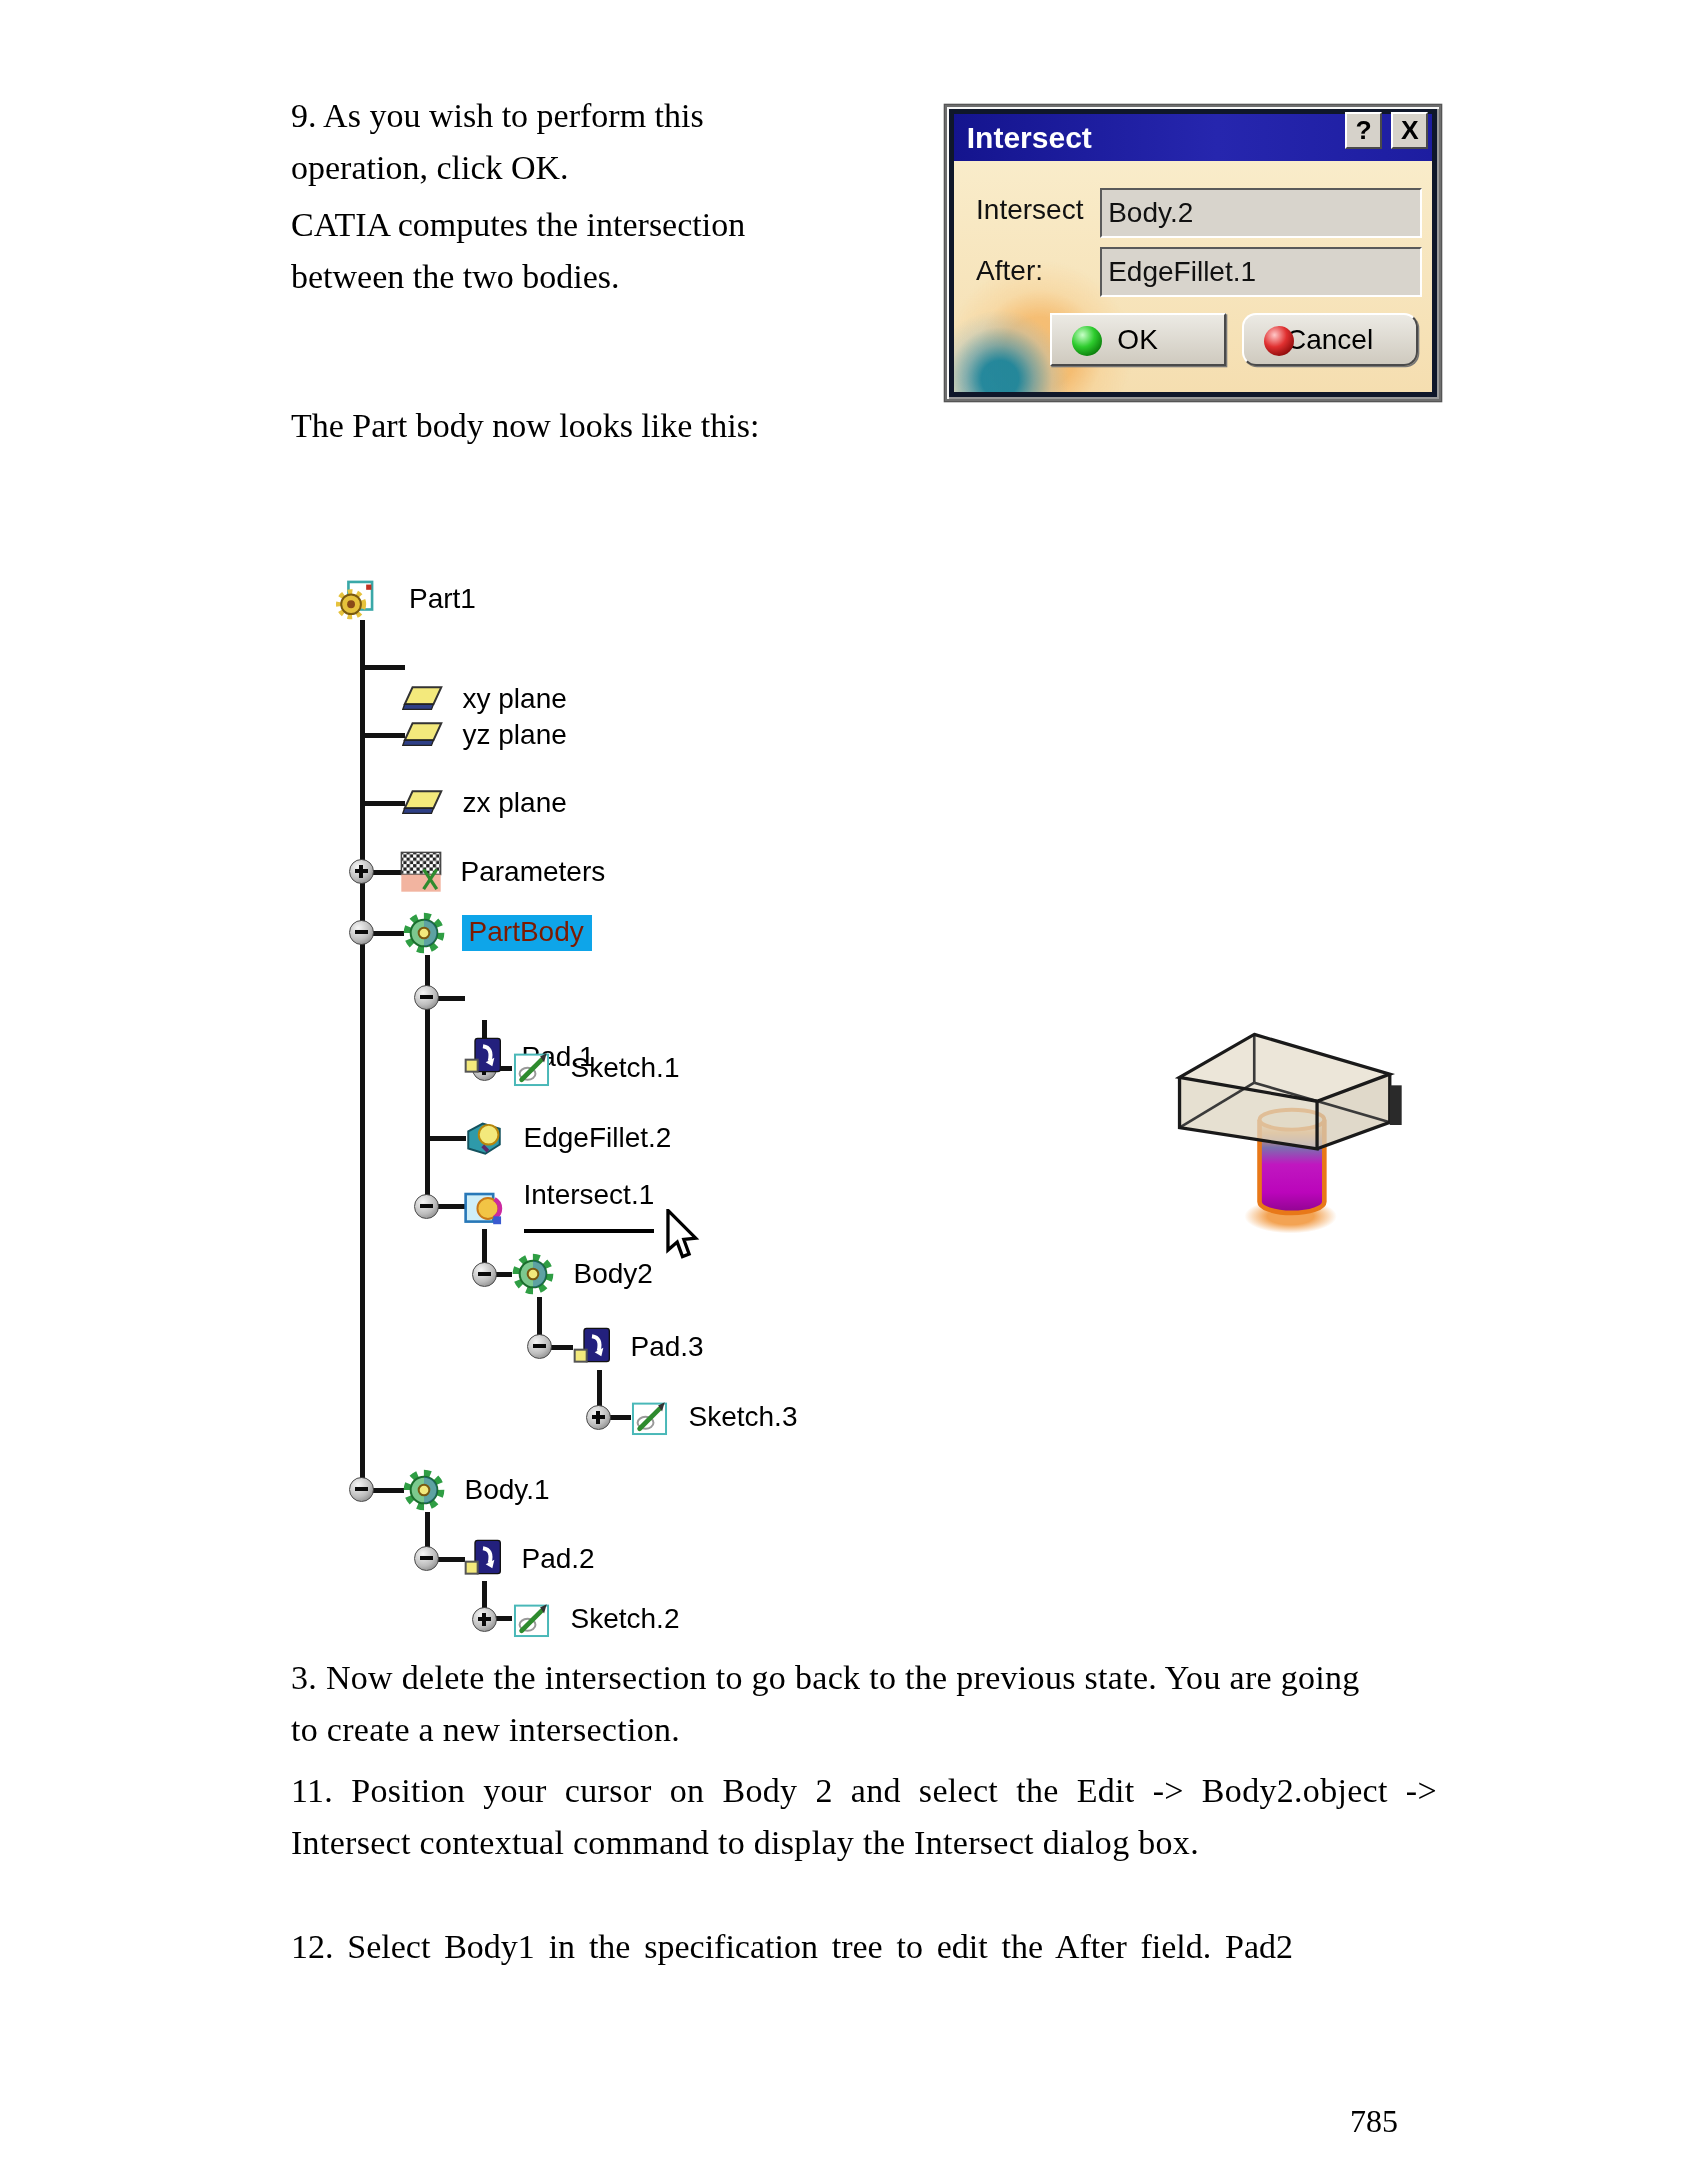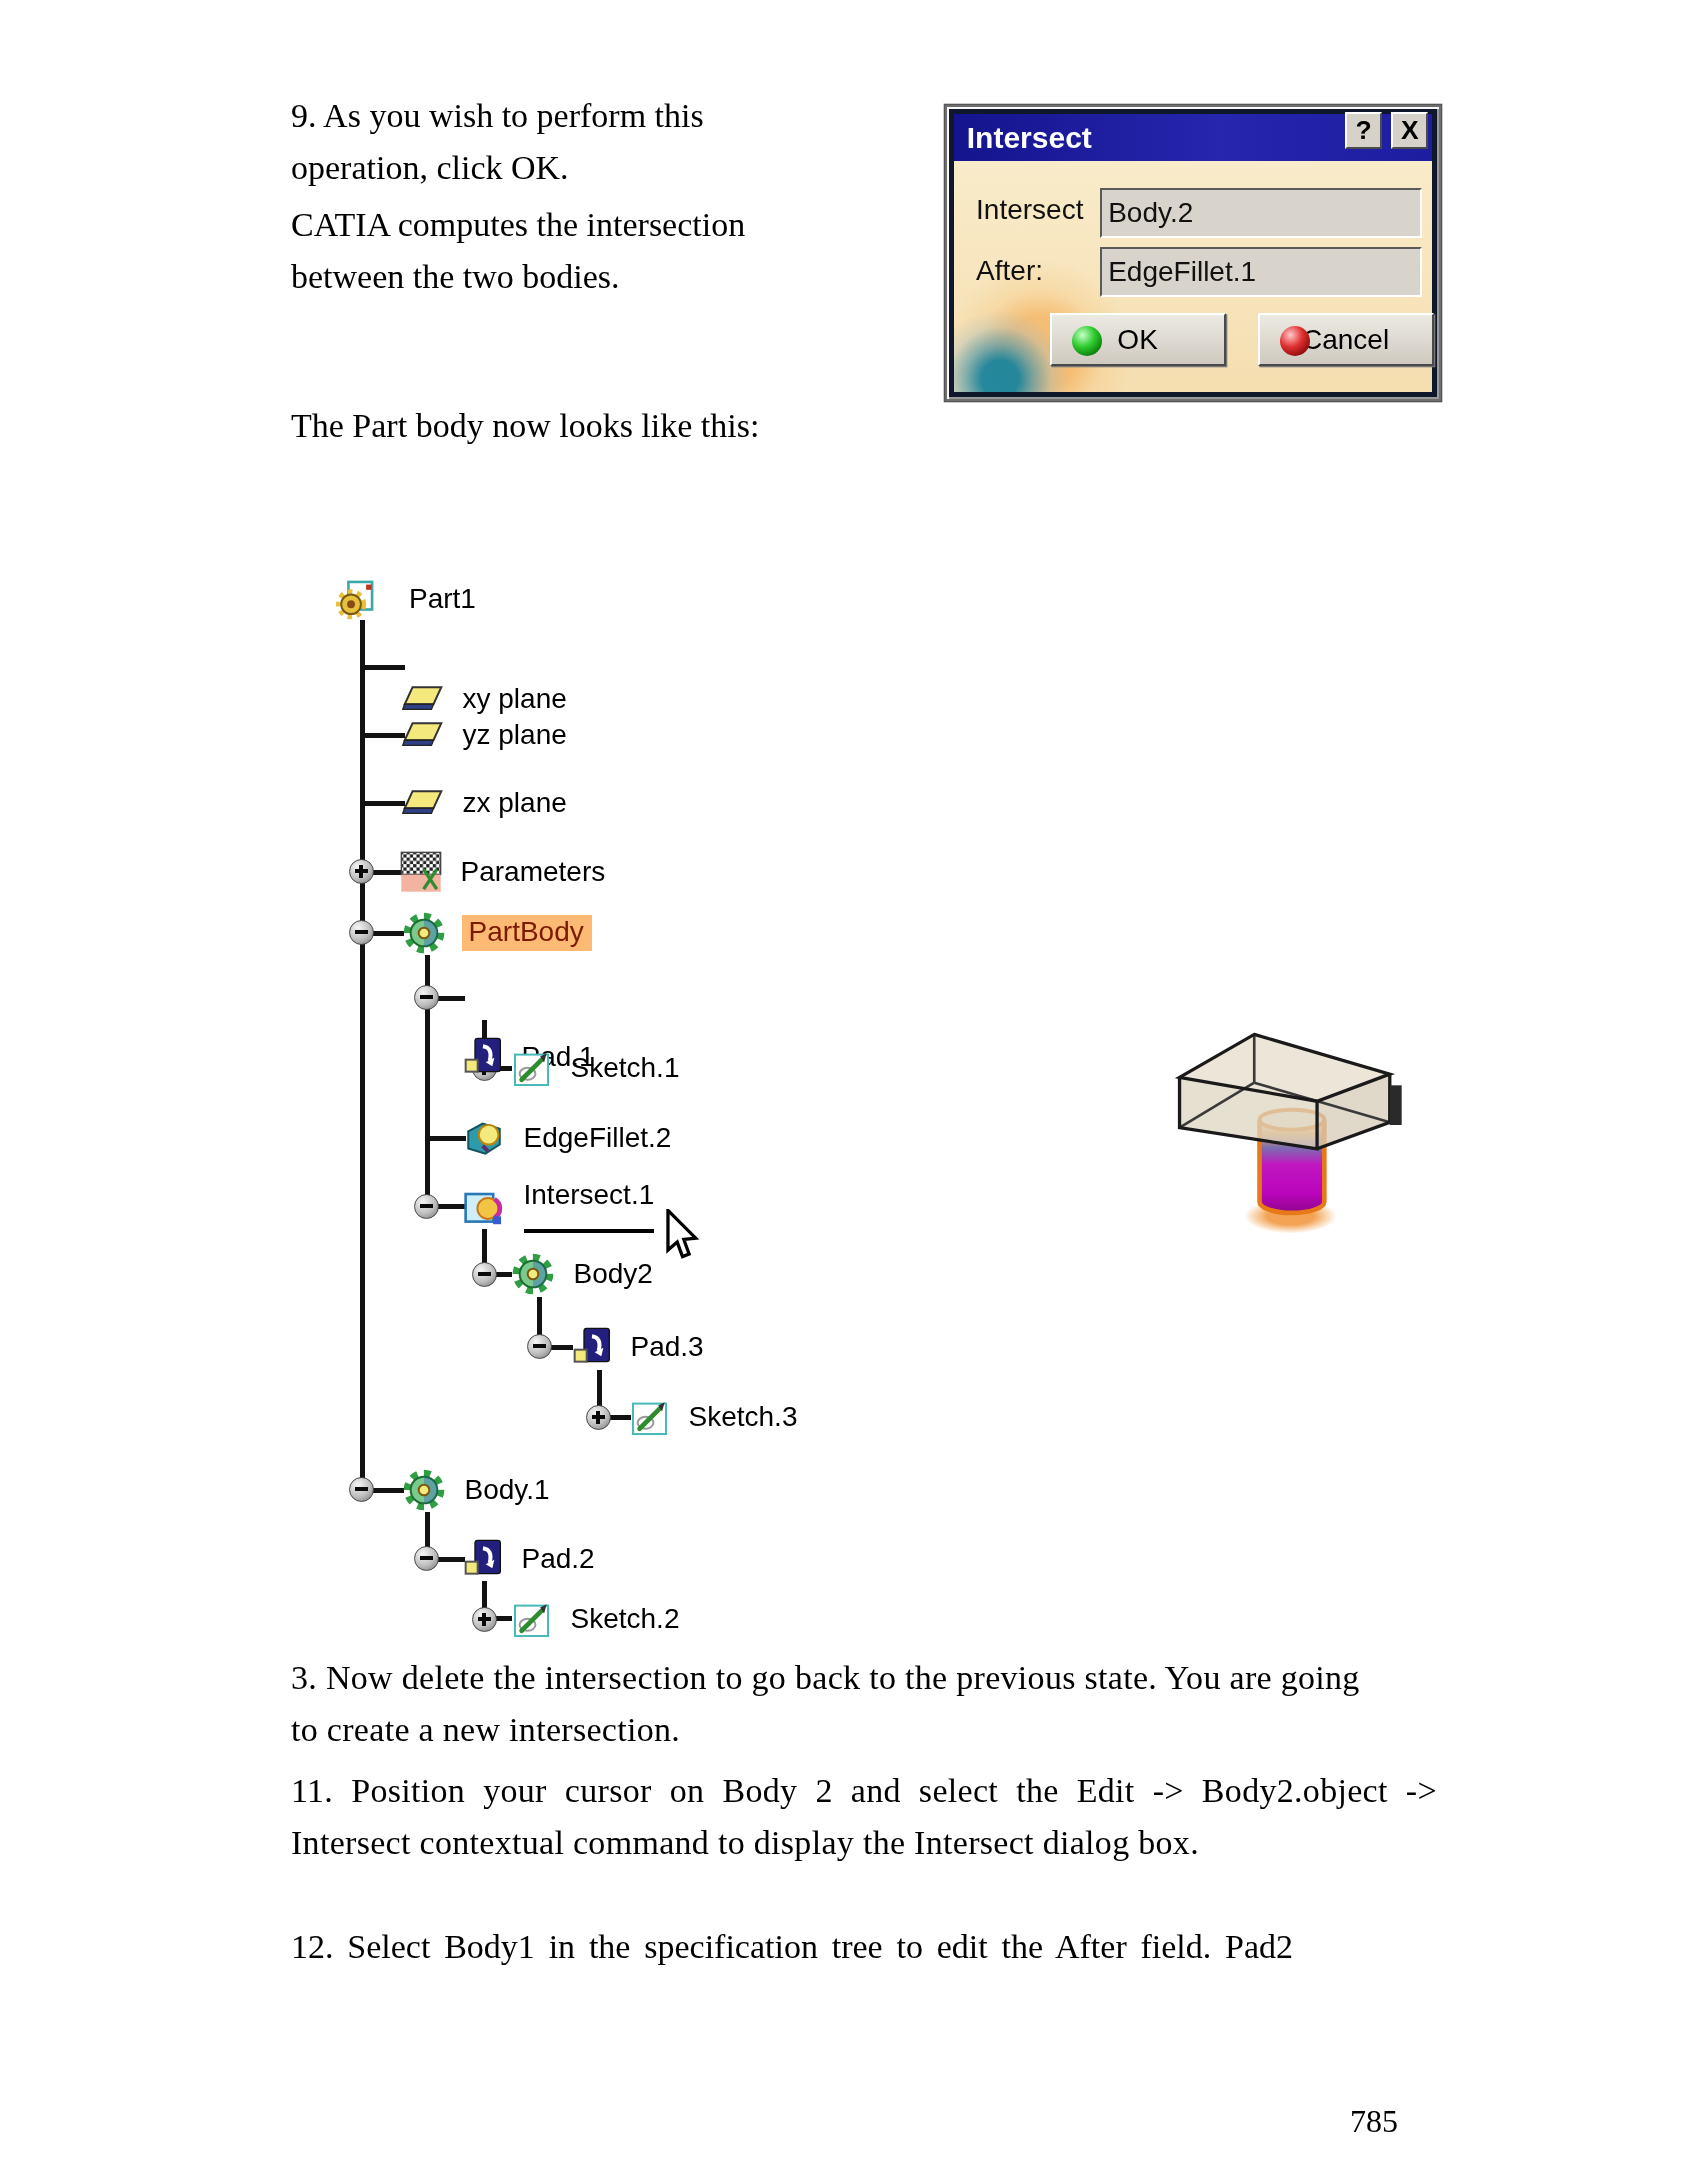--- a/index.html
+++ b/index.html
@@ -39,35 +39,35 @@
           white-space:nowrap;overflow:hidden;}
   .dbtn{position:absolute;top:152px;width:176px;height:53px;background:linear-gradient(#eceae4,#cfcabf);
         border:2px solid;border-color:#ffffff #4a4a4a #4a4a4a #ffffff;
         box-shadow:1.3px 1.3px 0 #777;box-sizing:border-box;
         display:flex;align-items:center;justify-content:center;
         font-size:28px;color:#000;font-family:"Liberation Sans", sans-serif;}
   .ball{position:absolute;left:20px;top:10.6px;width:30px;height:30px;border-radius:50%;}
   .ball.green{background:radial-gradient(circle at 35% 30%, #c8ffc8, #2ecc2e 42%, #0b7d0b 78%, #053f05);}
   .ball.red{background:radial-gradient(circle at 35% 30%, #ffc8c8, #e03030 42%, #8d0b0b 78%, #3f0505);}
   .btn-ok{left:96px;}
-  .btn-cancel{left:304px;}
+  .btn-cancel{left:288px;border-radius:14px;}
 
   
   .tree{position:absolute;left:0;top:0;font-family:"Liberation Sans", sans-serif;}
   .vline,.hline{position:absolute;background:#121212;}
   .vline{width:4.6px;}
   .hline{height:4.6px;}
   .node{position:absolute;width:25px;height:25px;border-radius:50%;
         background:radial-gradient(circle at 35% 30%, #f6f6f6, #bdbdbd 55%, #828282 90%);
         border:1.3px solid #4a4a4a;box-sizing:border-box;}
   .node::before{content:"";position:absolute;left:4.6px;top:9.3px;width:13.2px;height:4px;background:#0a0a0a;}
   .node.plus::after{content:"";position:absolute;left:9.3px;top:4.6px;width:4px;height:13.2px;background:#0a0a0a;}
   .trow{position:absolute;height:42px;display:flex;align-items:center;}
   .tlabel{margin-left:18.5px;font-size:28px;color:#000;white-space:nowrap;}
-  .tlabel.hl{background:#fdba74;color:#7c1a00;padding:1.3px 8px 2.6px 6.6px;margin-left:16px;}
+  .tlabel.hl{background:#0ea5e9;color:#7c1a00;padding:1.3px 8px 2.6px 6.6px;margin-left:16px;}
   .tlabel.ul{border-bottom:4.6px solid #000;padding-bottom:18px;}
   .cursor{position:absolute;left:664px;top:1209px;}
 
   .partview{position:absolute;left:1125px;top:1006px;}
 </style>
 </head>
 <body>
 
 <div class="page">
 

